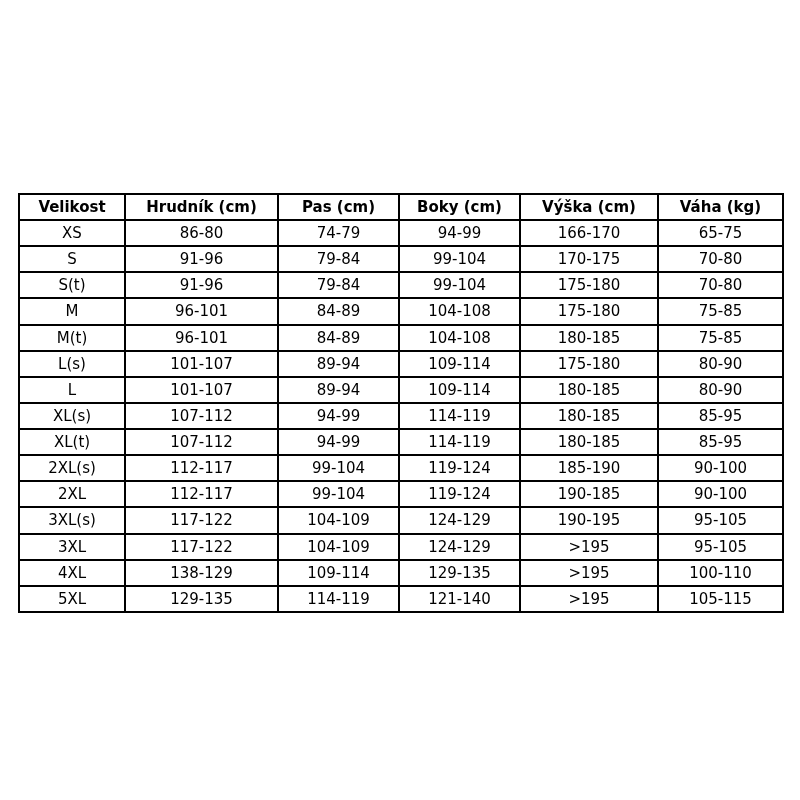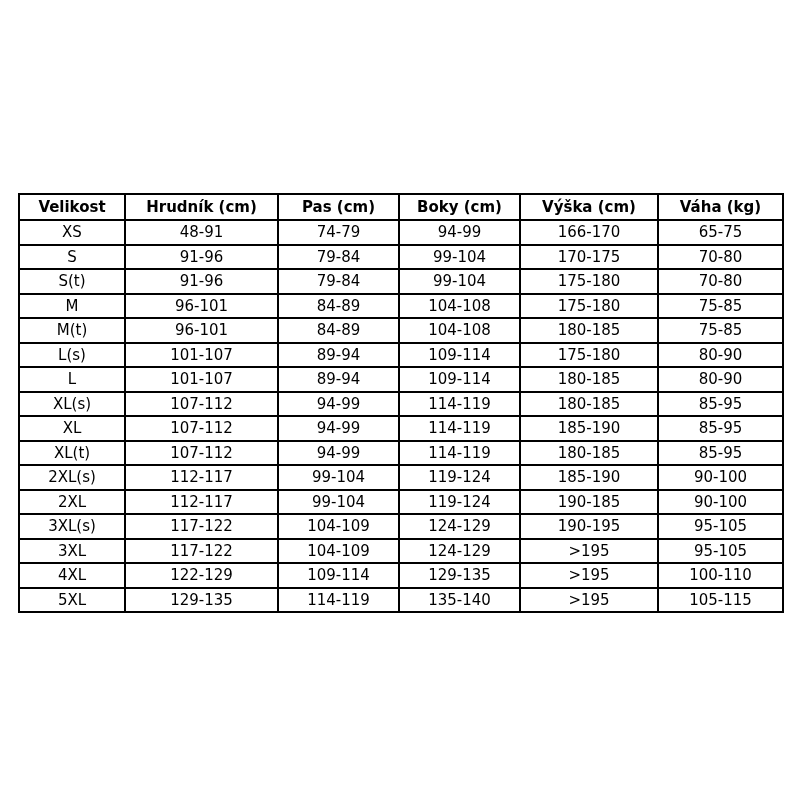--- a/index.html
+++ b/index.html
@@ -70,21 +70,21 @@
           <th>Hrudník (cm)</th>
           <th>Pas (cm)</th>
           <th>Boky (cm)</th>
           <th>Výška (cm)</th>
           <th>Váha (kg)</th>
         </tr>
     </thead>
     <tbody id="body-rows">
         <tr>
           <td>XS</td>
-          <td>48-91</td>
+          <td>86-80</td>
           <td>74-79</td>
           <td>94-99</td>
           <td>166-170</td>
           <td>65-75</td>
         </tr>
         <tr>
           <td>S</td>
           <td>91-96</td>
           <td>79-84</td>
           <td>99-104</td>
@@ -133,28 +133,20 @@
         </tr>
         <tr>
           <td>XL(s)</td>
           <td>107-112</td>
           <td>94-99</td>
           <td>114-119</td>
           <td>180-185</td>
           <td>85-95</td>
         </tr>
         <tr>
-          <td>XL</td>
-          <td>107-112</td>
-          <td>94-99</td>
-          <td>114-119</td>
-          <td>185-190</td>
-          <td>85-95</td>
-        </tr>
-        <tr>
           <td>XL(t)</td>
           <td>107-112</td>
           <td>94-99</td>
           <td>114-119</td>
           <td>180-185</td>
           <td>85-95</td>
         </tr>
         <tr>
           <td>2XL(s)</td>
           <td>112-117</td>
@@ -182,29 +174,29 @@
         <tr>
           <td>3XL</td>
           <td>117-122</td>
           <td>104-109</td>
           <td>124-129</td>
           <td>&gt;195</td>
           <td>95-105</td>
         </tr>
         <tr>
           <td>4XL</td>
-          <td>122-129</td>
+          <td>138-129</td>
           <td>109-114</td>
           <td>129-135</td>
           <td>&gt;195</td>
           <td>100-110</td>
         </tr>
         <tr>
           <td>5XL</td>
           <td>129-135</td>
           <td>114-119</td>
-          <td>135-140</td>
+          <td>121-140</td>
           <td>&gt;195</td>
           <td>105-115</td>
         </tr>
       </tbody>
   </table>
 </div>
 
 </body></html>

